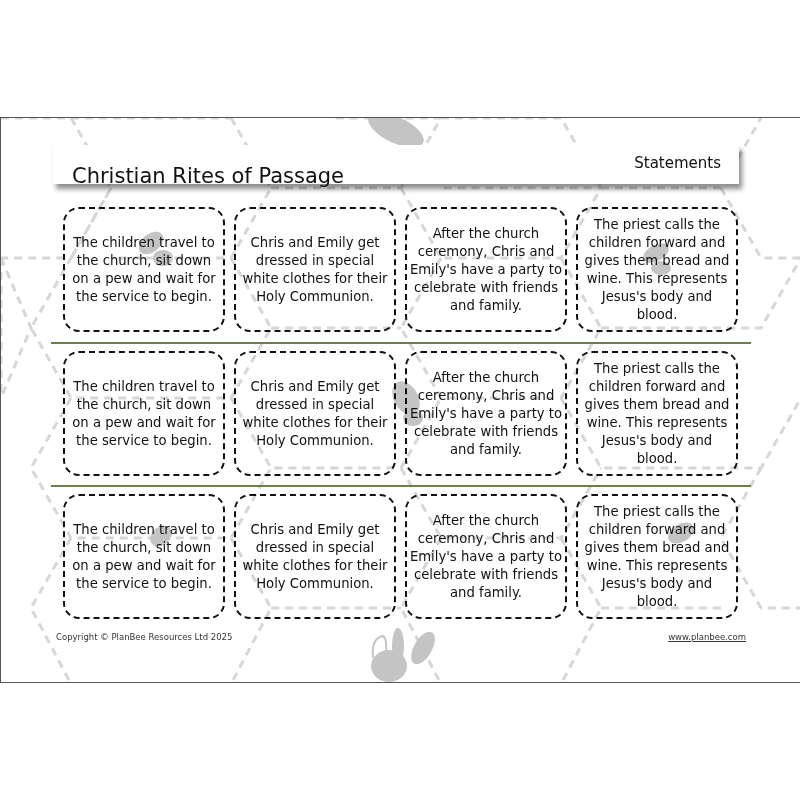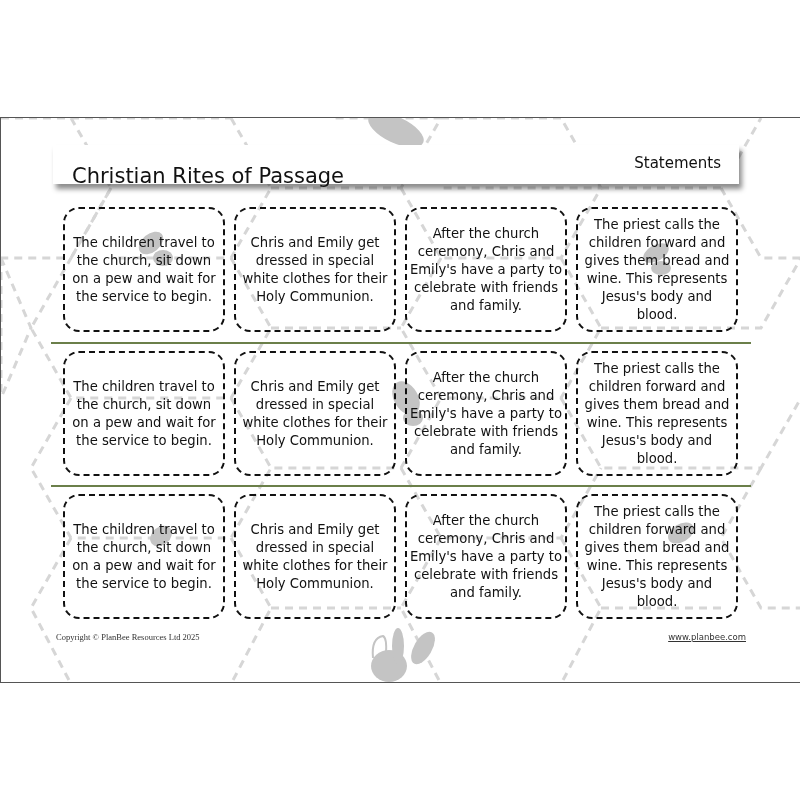--- a/index.html
+++ b/index.html
@@ -5,21 +5,21 @@
   html, body { margin:0; padding:0; }
   body { width:800px; height:800px; background:#ffffff; position:relative; overflow:hidden; font-family:"DejaVu Sans", sans-serif; }
   .sheet { position:absolute; left:0; top:117px; width:800px; height:566px; border-top:1px solid #555; border-bottom:1px solid #555; border-left:1px solid #555; box-sizing:border-box; overflow:hidden; background:#fff; }
   .bg-svg { position:absolute; left:0; top:0; width:800px; height:566px; }
   .header { position:absolute; left:52px; top:27px; width:686px; height:39px; background:#fff; box-shadow: 3px 5px 5px rgba(0,0,0,0.45); }
   .header .title { position:absolute; left:19px; top:10px; font-size:21px; color:#111;margin-top:9px; }
   .header .subtitle { position:absolute; right:18px; top:9px; font-size:15px; color:#111; }
   .row { position:absolute; left:62px; width:680px; height:125px; }
   .card { position:absolute; top:0; width:162px; height:125px; border:2.5px dashed #111; border-radius:16px; box-sizing:border-box; display:flex; align-items:center; justify-content:center; text-align:center; font-size:13.2px; line-height:18px; color:#111; padding:0 2px; }
   .sep { position:absolute; left:50px; width:700px; height:2px; background:#6b7f4a; }
-  .footer-left { position:absolute; left:55px; top:514px; font-size:8.5px; color:#333;font-family:Liberation Serif, serif; }
+  .footer-left { position:absolute; left:55px; top:514px; font-size:8.5px; color:#333; }
   .footer-right { position:absolute; right:54px; top:514px; font-size:8.5px; color:#333;text-decoration:underline; }
 </style>
 </head>
 <body>
 
 <div class="sheet">
   <svg class="bg-svg" viewBox="0 0 800 566">
     <g stroke="#d6d6d6" stroke-width="3" stroke-dasharray="8,6" fill="none">
       <path d="M0 0 L70 0 L110 70 L70 140 L0 140"></path>
       <path d="M70 0 L230 0"></path>

